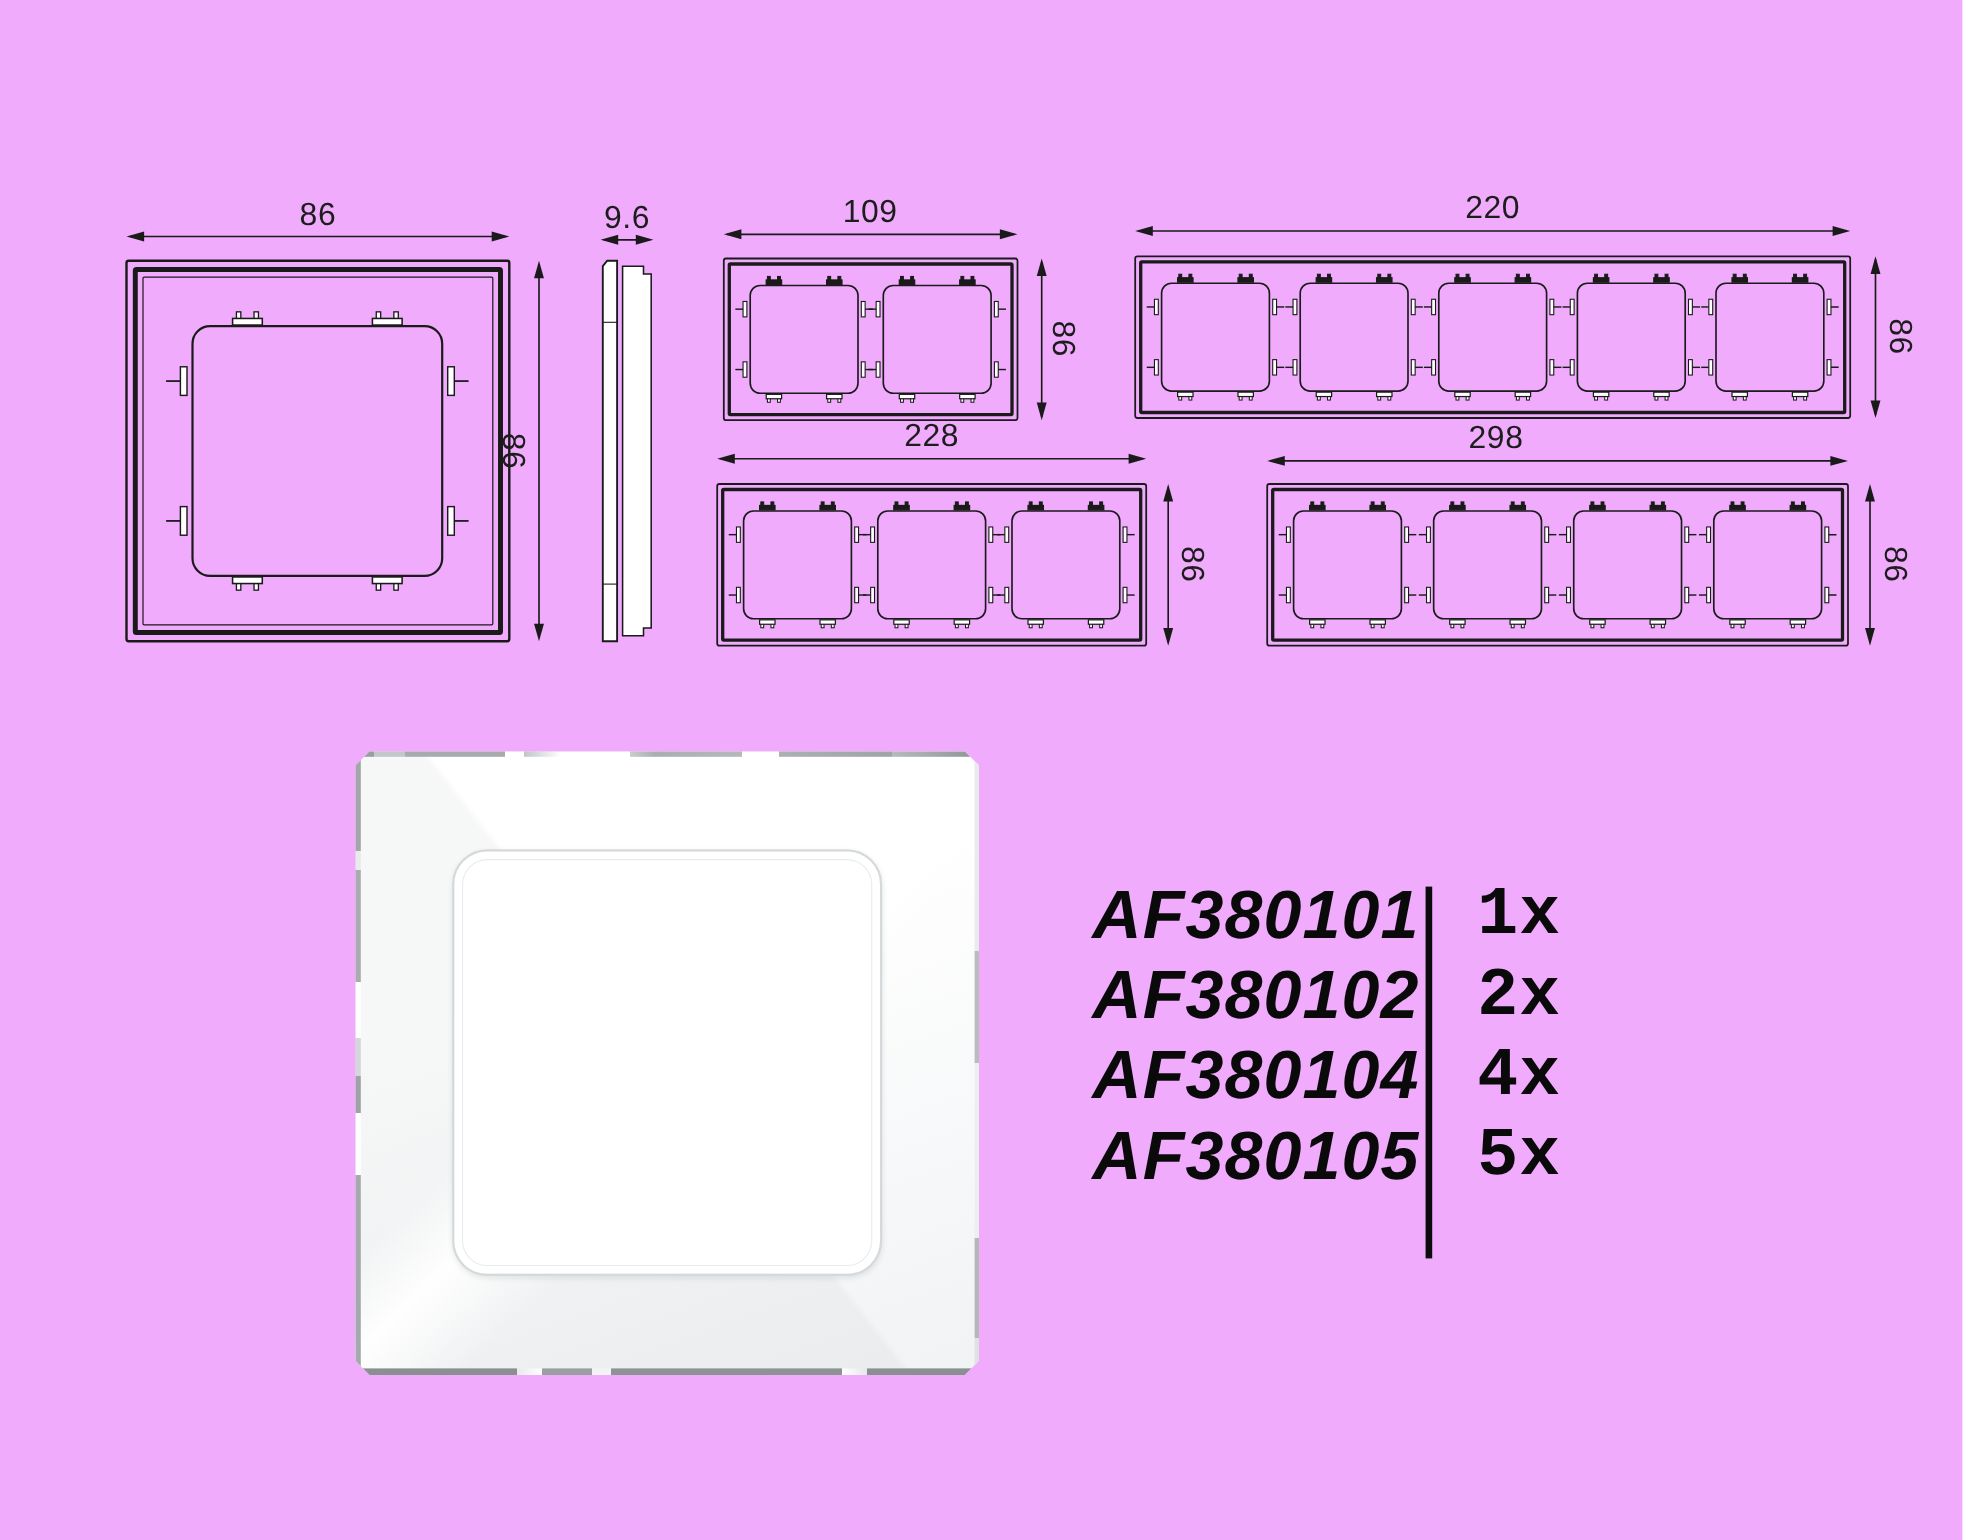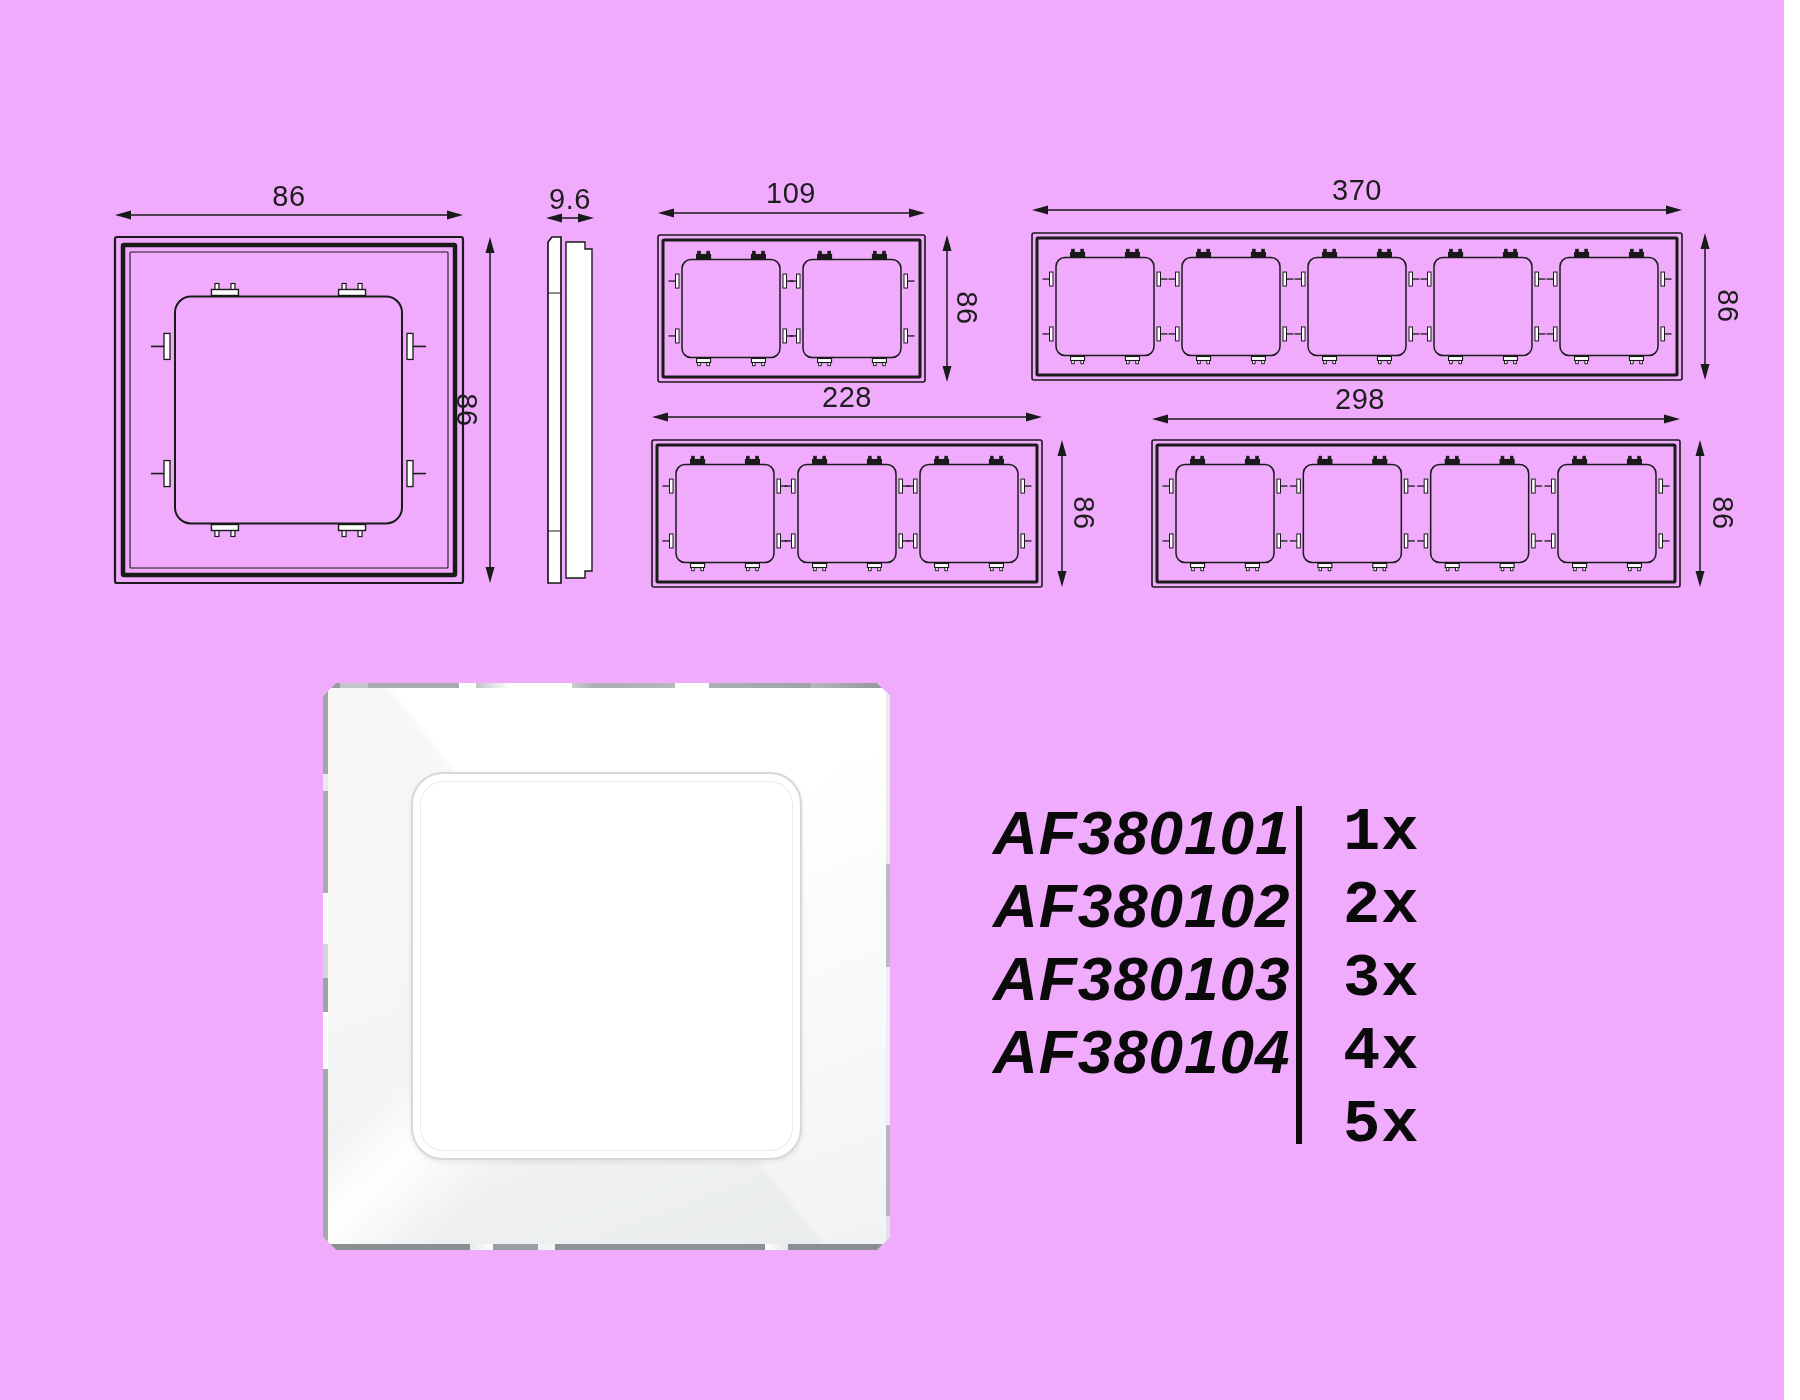--- a/index.html
+++ b/index.html
@@ -462,21 +462,21 @@
       <line x1="1700" y1="443" x2="1700" y2="584" stroke="#1a1a1a" stroke-width="1.5"></line>
       <polygon points="1700,440 1695.5,456 1704.5,456" fill="#1a1a1a"></polygon>
       <polygon points="1700,587 1695.5,571 1704.5,571" fill="#1a1a1a"></polygon>
     </svg>
 
   <span class="dim" style="left:289px;top:196px">86</span>
   <span class="dim rot" style="left:466px;top:410px">86</span>
   <span class="dim" style="left:570px;top:199px">9.6</span>
   <span class="dim" style="left:791px;top:193px">109</span>
   <span class="dim rot" style="left:966px;top:308px">86</span>
-  <span class="dim" style="left:1357px;top:190px">370</span>
+  <span class="dim" style="left:1357px;top:190px">220</span>
   <span class="dim rot" style="left:1727px;top:306px">86</span>
   <span class="dim" style="left:847px;top:397px">228</span>
   <span class="dim rot" style="left:1083px;top:513px">86</span>
   <span class="dim" style="left:1360px;top:399px">298</span>
   <span class="dim rot" style="left:1722px;top:513px">86</span>
 
   <div class="render">
     <div class="edge edge-top"></div>
     <div class="edge edge-bottom"></div>
     <div class="edge edge-left"></div>
@@ -487,26 +487,23 @@
   <div class="plist">
     <div class="prow">
       <span class="sku">AF380101</span>
       <span class="qty">1x</span>
     </div>
     <div class="prow">
       <span class="sku">AF380102</span>
       <span class="qty">2x</span>
     </div>
     <div class="prow">
-      <span class="sku">AF380103</span>
-      <span class="qty">3x</span>
-    </div>
-    <div class="prow">
       <span class="sku">AF380104</span>
       <span class="qty">4x</span>
     </div>
     <div class="prow">
+      <span class="sku">AF380105</span>
       <span class="qty">5x</span>
     </div>
   </div>
   <div class="pdivider"></div>
 
 </div>
 
 </body></html>

